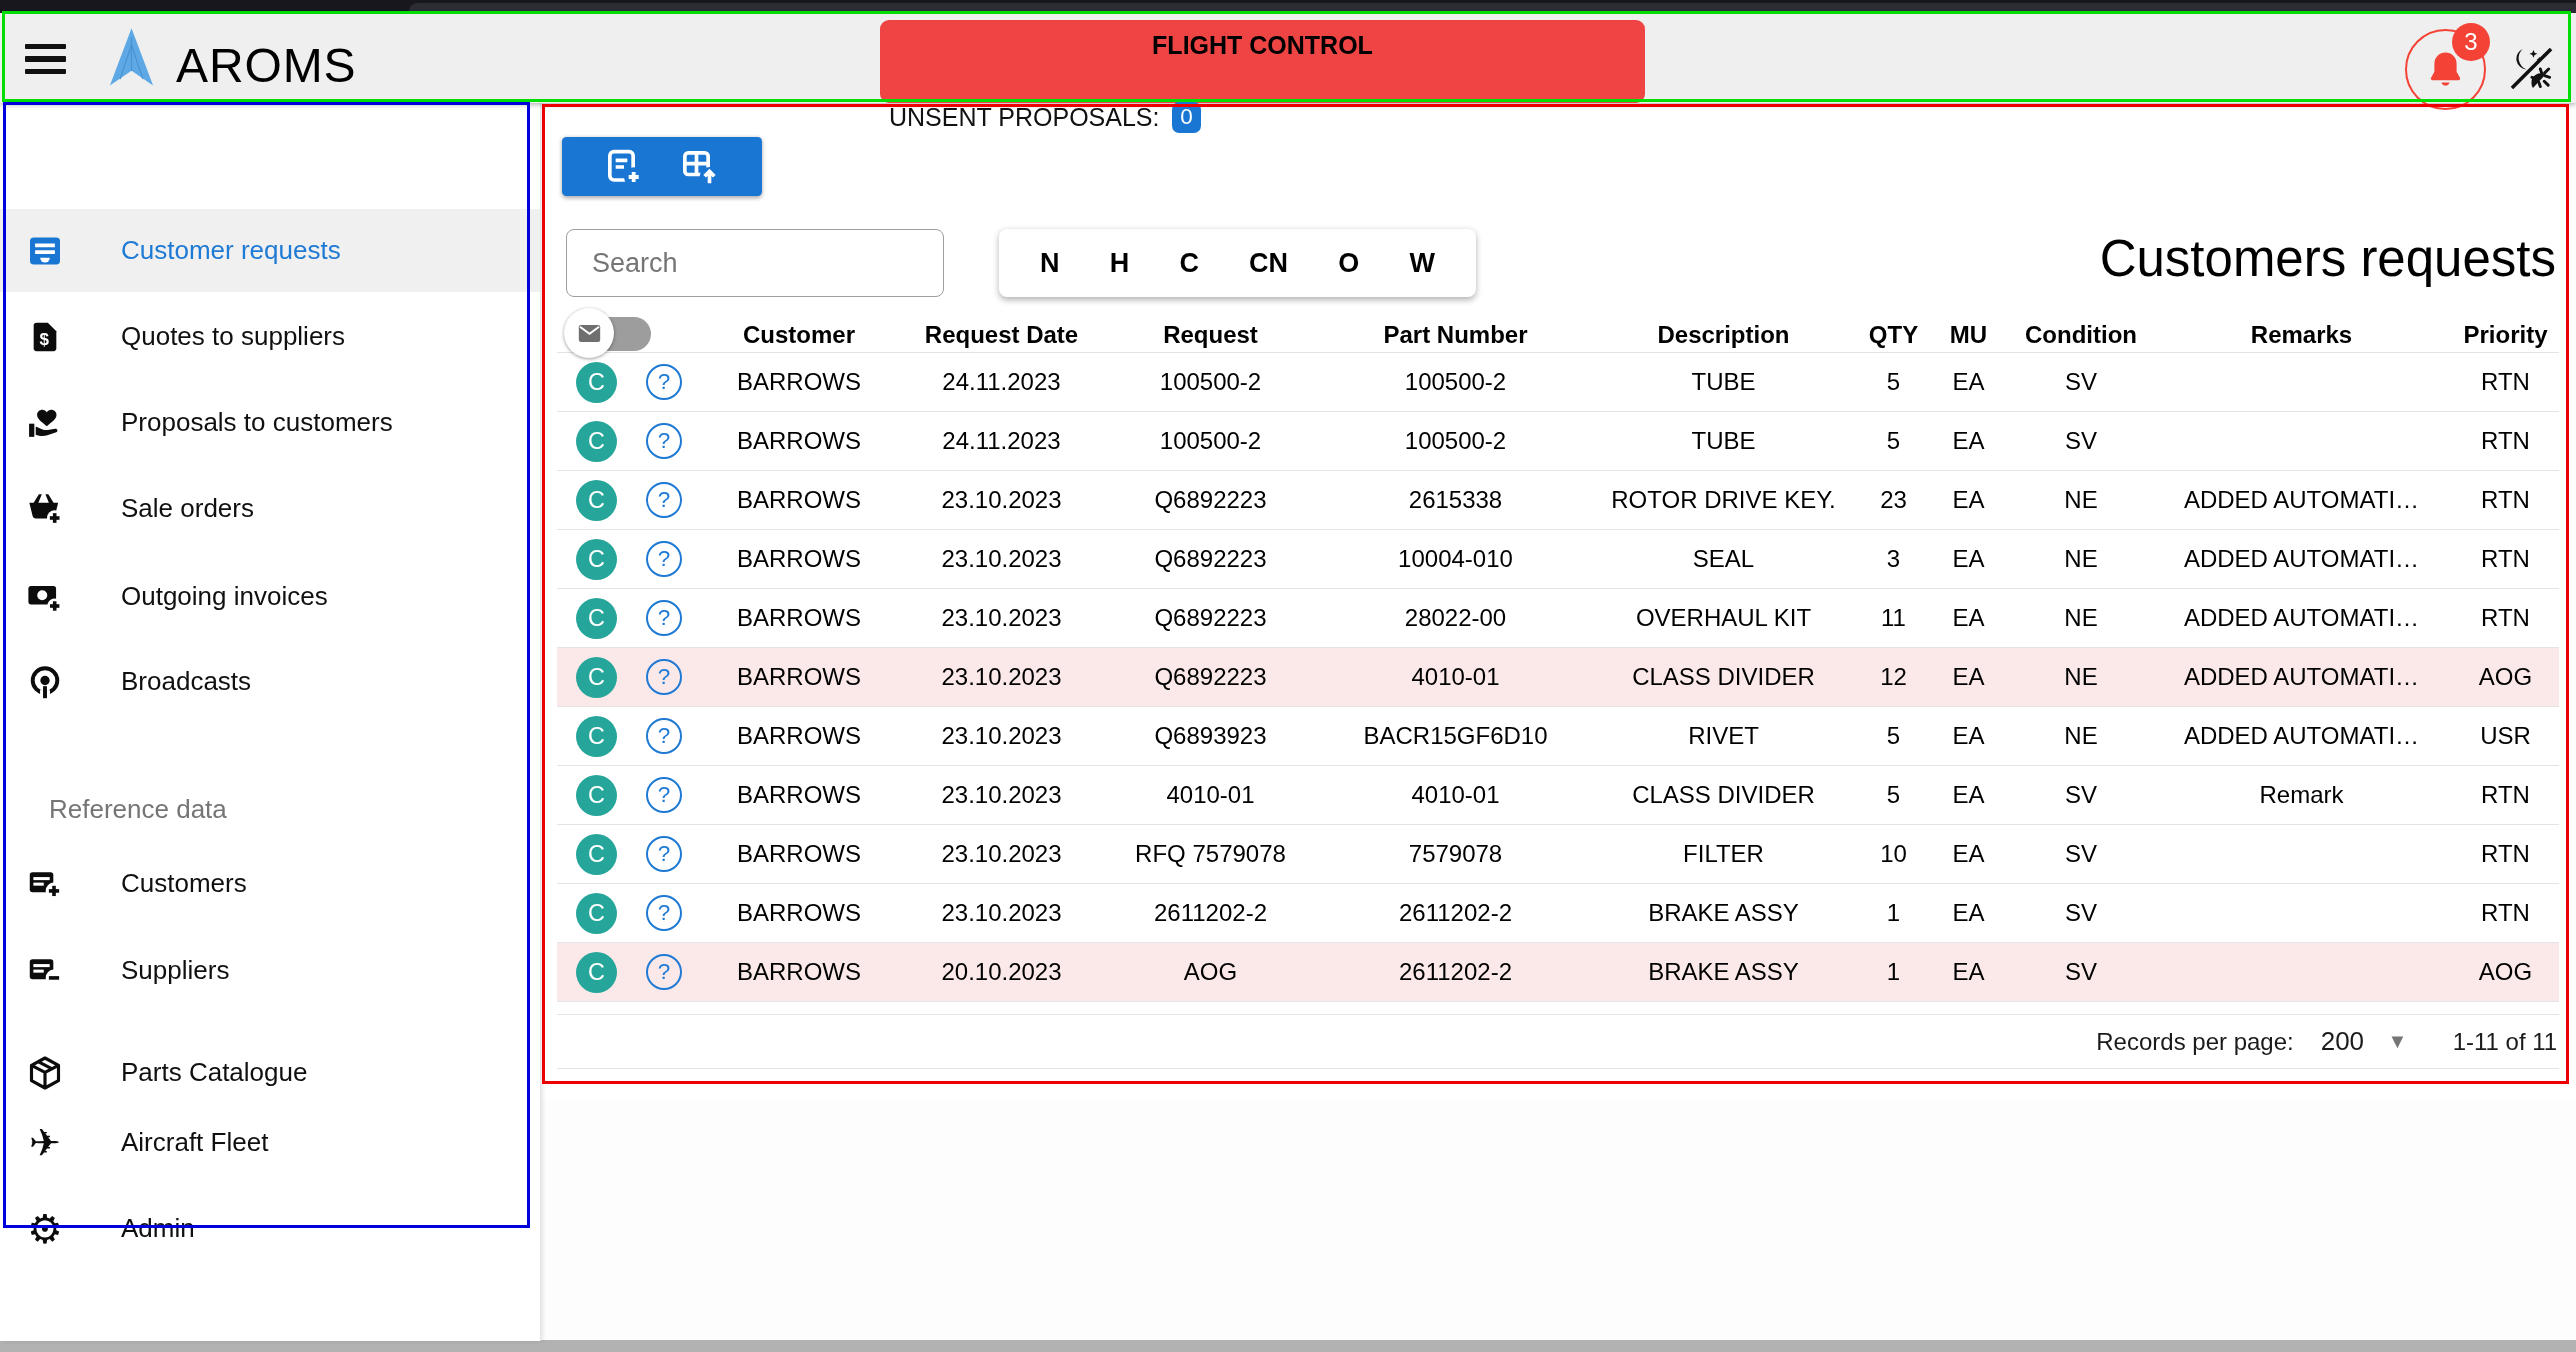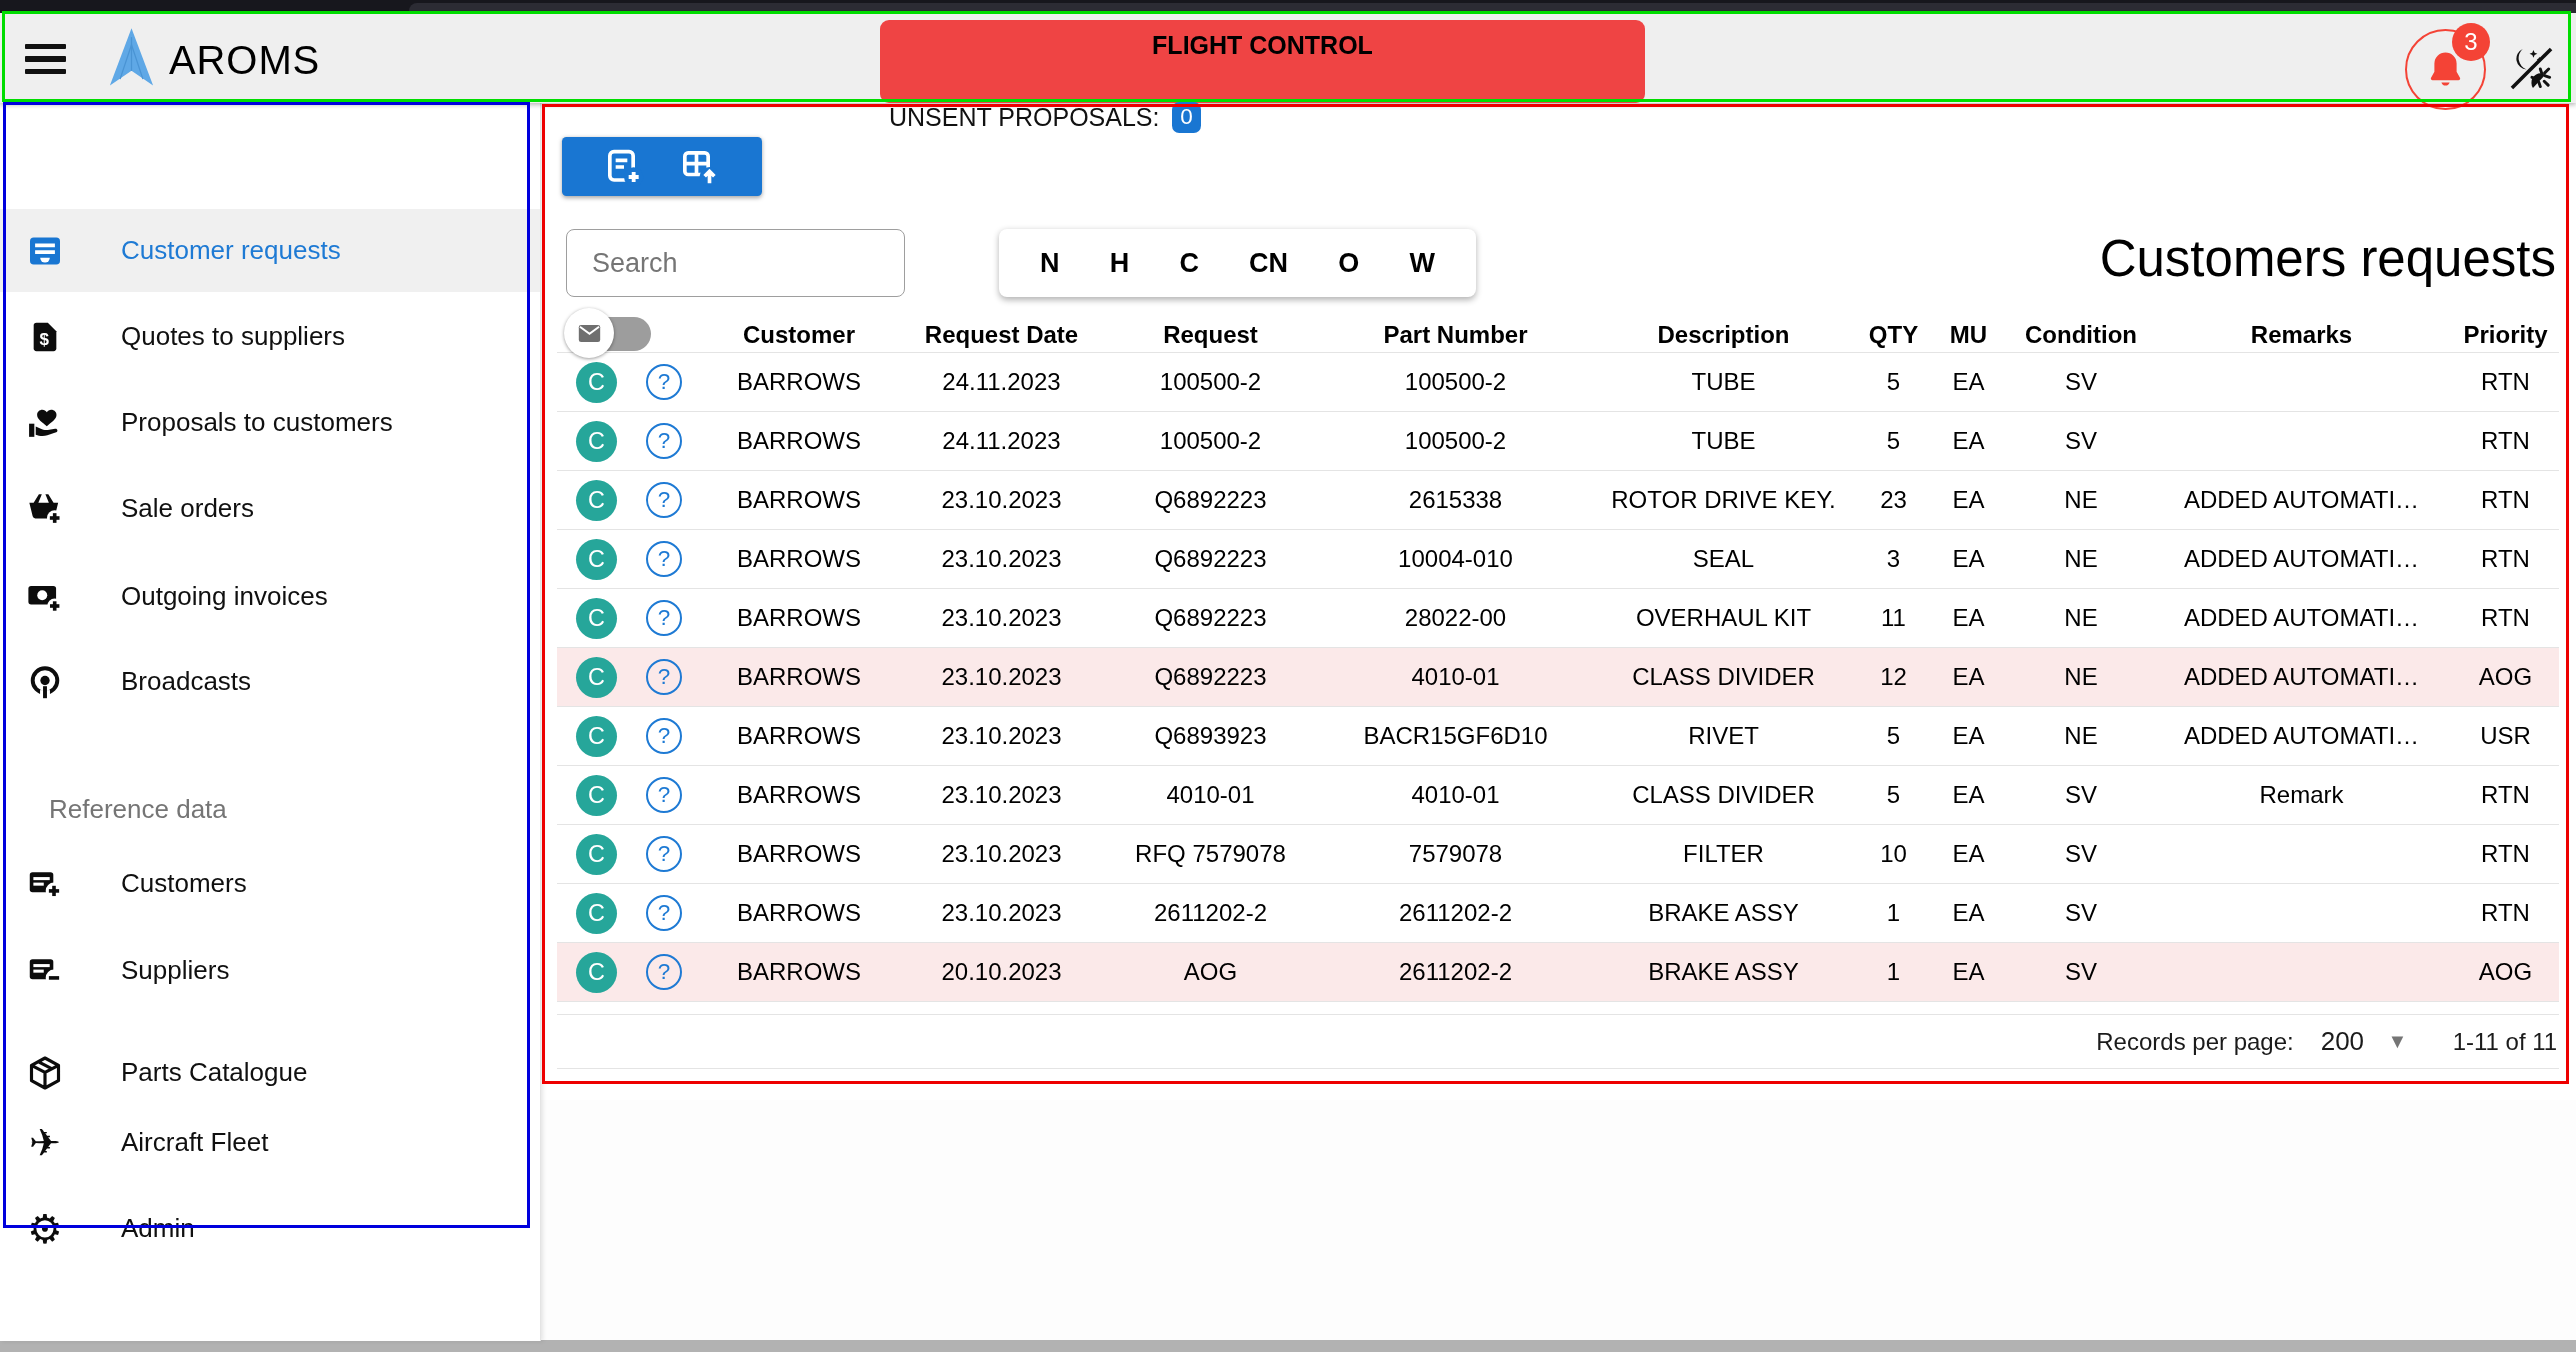--- a/index.html
+++ b/index.html
@@ -15,21 +15,21 @@
   .anno { position:absolute; z-index:60; pointer-events:none; }
   .anno.green { left:1.8px;   top:10.8px;  width:2569px; height:91px; border:3.6px solid #00dd00; }
   .anno.blue  { left:2.7px;   top:102px; width:527px;  height:1126px; border:3.6px solid #0000dd; }
   .anno.red   { left:542px; top:104px; width:2027px; height:980px; border:3.6px solid #ee0000; }
   
   .appbar { position:absolute; left:0; top:12.6px; width:2576px; height:90px; background:#efefef;
             box-shadow:0 1.8px 4.5px rgba(0,0,0,.28); z-index:5; }
   .hamburger { position:absolute; left:25px; top:31px; width:47px; height:34px; cursor:pointer; }
   .hamburger span { display:block; width:41px; height:5.4px; background:#111; border-radius:0.9px; margin:0 0 7.2px 0; }
   .logo { position:absolute; left:101px; top:3.6px; width:61px; height:83px; }
-  .app-name { position:absolute; left:169px; top:25px; font-size:40px; letter-spacing:0.9px; color:#000; }
+  .app-name { position:absolute; left:176px; top:25px; font-size:48px; letter-spacing:0.9px; color:#000; }
   .flight-panel { position:absolute; left:880px; top:7.2px; width:765px; height:83px;
                   background:#ef4444; border-radius:9px; }
   .flight-title { position:absolute; left:0; top:10.8px; width:100%; text-align:center;
                   font-weight:bold; font-size:25px; color:#000; }
   .unsent-row { position:absolute; left:9px; top:50px; display:flex; align-items:center; gap:12.6px;margin-top:32px; }
   .unsent-label { font-size:25px; color:#111; }
   .unsent-badge { min-width:29px; height:31px; padding:0 6.3px; background:var(--accent); color:#fff;
                   font-size:22.5px; border-radius:7.2px; display:flex; align-items:center; justify-content:center; }
   .bell-wrap { position:absolute; left:2405px; top:16px; width:81px; height:81px; cursor:pointer; }
   .bell-ring { position:absolute; inset:0; border:2.7px solid var(--alert); border-radius:50%; }
@@ -46,21 +46,21 @@
   .nav-item.active { background:#f0f0f0;padding-left:35px; }
   .nav-item.active .lbl { color:var(--link); }
   .nav-item.active .icn { color:var(--accent); }
   .nav-section { position:absolute; left:49px; font-size:26px; color:#757575; white-space:nowrap; }
   .glyph { font-size:32px; line-height:1; color:#0c0c0c; }
   
   .main { position:absolute; left:541px; top:103px; width:2035px; height:997px; background:#fff; z-index:3; }
   .btn-blue { position:absolute; left:20.7px; top:34px; width:200px; height:59px; background:var(--accent);
               border:none; border-radius:4.5px; box-shadow:0 1.8px 4.5px rgba(0,0,0,.35); cursor:pointer;
               display:flex; align-items:center; justify-content:space-around; padding:0 25px; }
-  .search-box { position:absolute; left:25px; top:126px; width:339px; height:68px; border:1.8px solid #9e9e9e;
+  .search-box { position:absolute; left:25px; top:126px; width:378px; height:68px; border:1.8px solid #9e9e9e;
                 border-radius:8px; background:#fff; display:flex; align-items:center; }
   .search-box input { flex:1; border:none; outline:none; font-size:27px; color:#333; padding-left:25px;
                       background:transparent; font-family:inherit; }
   .search-box input::placeholder { color:#757575; }
   .search-icon { margin-right:18px; }
   .filter-card { position:absolute; left:458px; top:126px; width:477px; height:68px; background:#fff;
                  border-radius:8px; box-shadow:0 2.7px 6.3px rgba(0,0,0,.30); display:flex; align-items:center;
                  justify-content:space-around; padding:0 16px; }
   .filter-btn { border:none; background:transparent; font-size:27px; font-weight:bold; color:#000;
                 cursor:pointer; font-family:inherit; }

